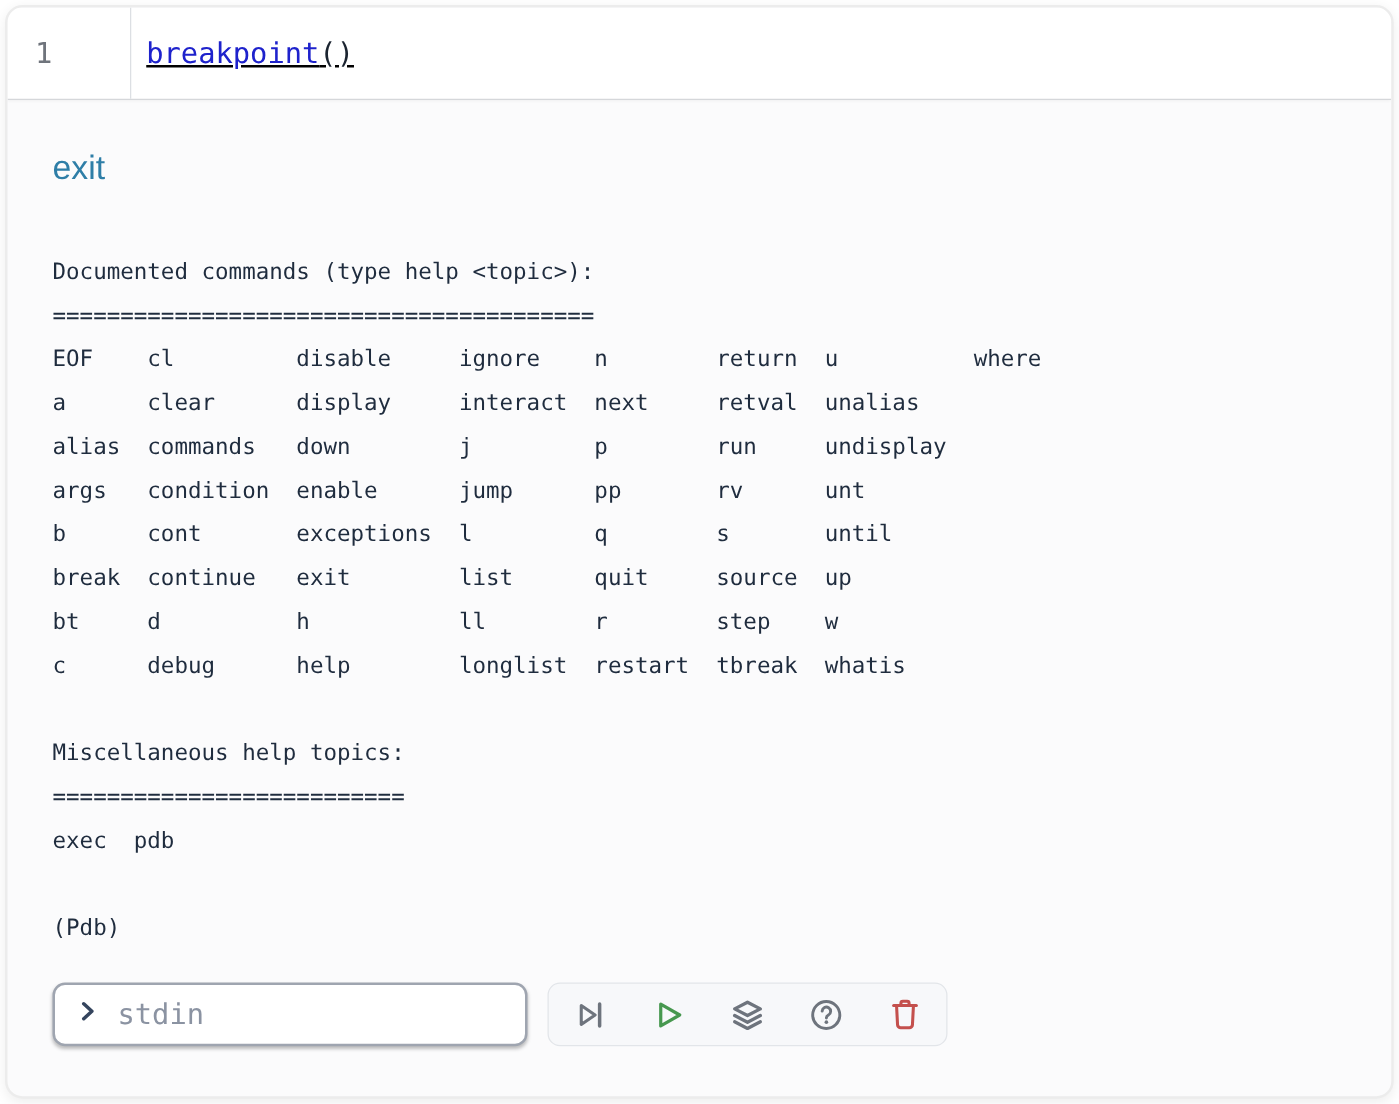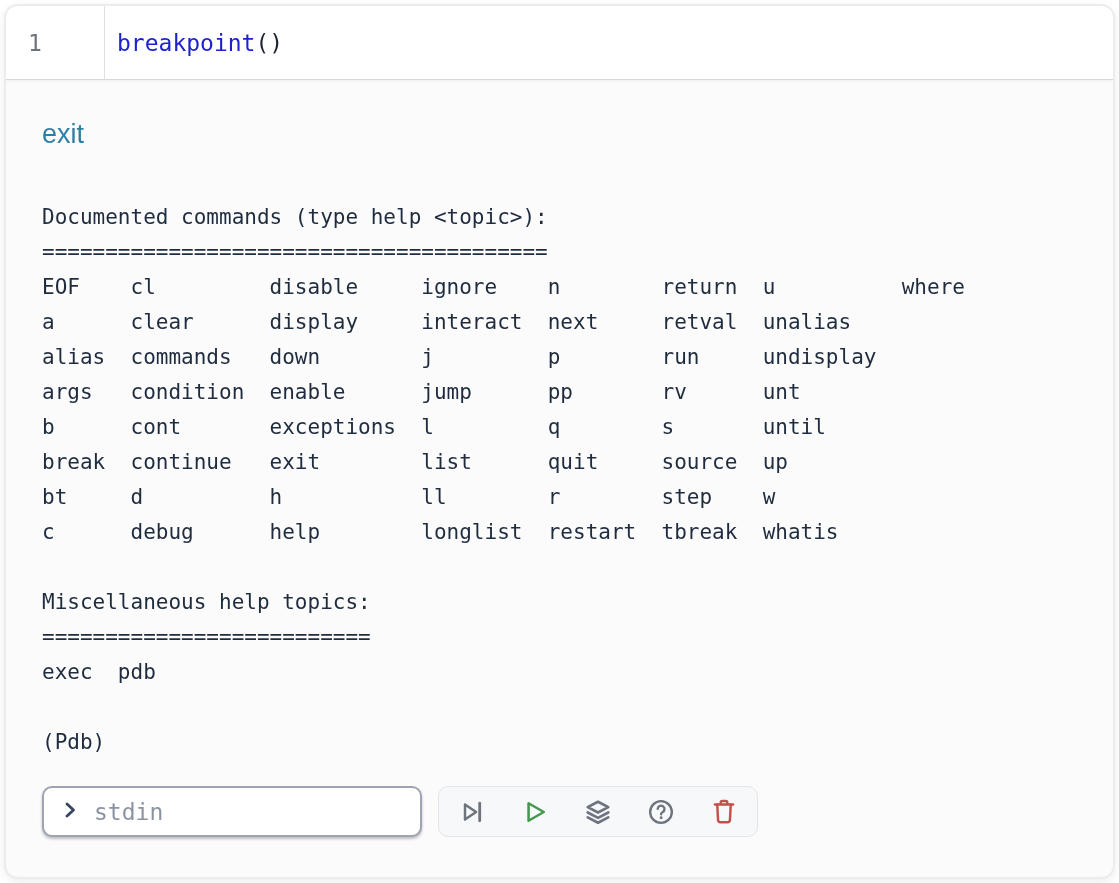--- a/index.html
+++ b/index.html
@@ -37,34 +37,35 @@
     font-family:"DejaVu Sans Mono", monospace;
     font-size:23px;
     color:#6f747c;
   }
   .code-line {
     display:flex; align-items:center;
     padding-left:12px;
     font-family:"DejaVu Sans Mono", monospace;
     font-size:23px;
     white-space:pre;
+    text-decoration:underline;
   }
   .tok-builtin { color:#1e22cc; }
   .tok-punc { color:#1b2430; }
   
   .output { padding:37px 0 0 36px; }
   .echo {
     font-size:27px;
     line-height:34px;
     color:#2e7ea7;
   }
   pre.term {
     margin:49px 0 0 0;
     font-family:"DejaVu Sans Mono", monospace;
-    font-size:21px;
+    font-size:18px;
     line-height:35px;
     color:#1f2c3e;
   }
   
   .controls {
     margin-top:26px;
     display:flex;
     gap:16px;
     align-items:center;
   }

